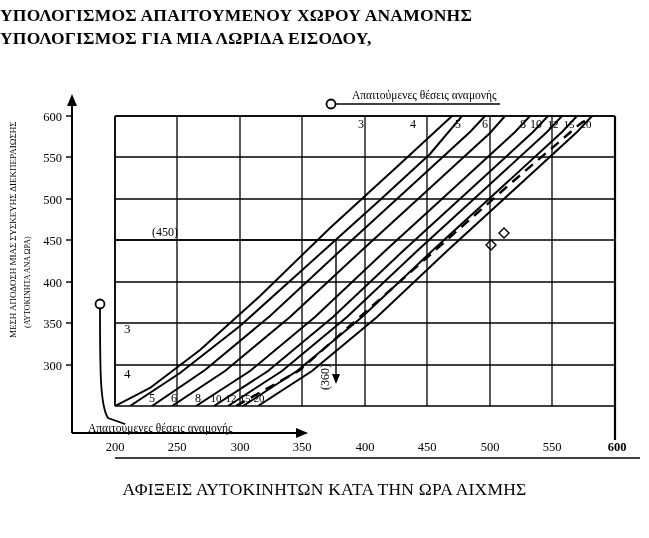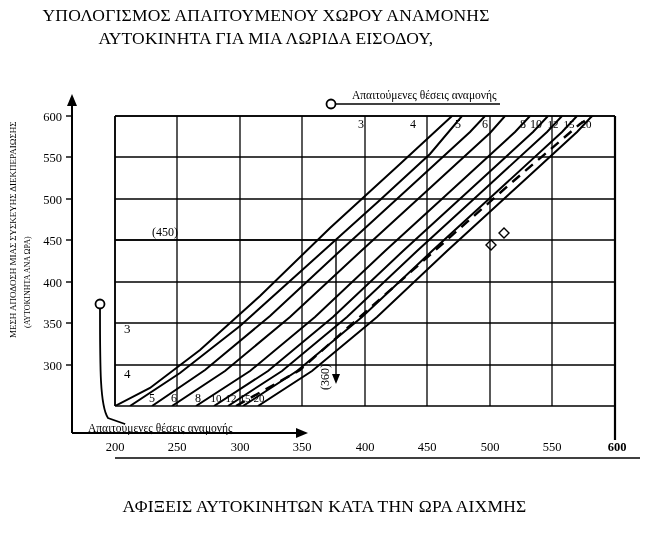--- a/index.html
+++ b/index.html
@@ -18,29 +18,29 @@
   #page {
     position: relative;
     width: 649px;
     height: 538px;
   }
   .title-block {
     position: absolute;
     top: 4px;
     left: 0;
     width: 532px;
-    text-align: center;
     font-size: 17.5px;
     line-height: 1.32;
     letter-spacing: 0.2px;
+    font-weight: bold;
   }
   .title-line { display: block; white-space: nowrap; }
   .footer-caption {
     position: absolute;
-    top: 496px;
+    top: 479px;
     left: 0;
     width: 649px;
     text-align: center;
     font-size: 17.5px;
     letter-spacing: 0.2px;
   }
   
   #chart-wrap {
     position: absolute;
     left: 0;
@@ -50,21 +50,21 @@
   }
   svg { display: block; }
 </style>
 </head>
 <body>
 
 <div id="page">
 
   <div class="title-block">
     <span class="title-line">ΥΠΟΛΟΓΙΣΜΟΣ ΑΠΑΙΤΟΥΜΕΝΟΥ ΧΩΡΟΥ ΑΝΑΜΟΝΗΣ</span>
-    <span class="title-line">ΑΥΤΟΚΙΝΗΤΑ ΓΙΑ ΜΙΑ ΛΩΡΙΔΑ ΕΙΣΟΔΟΥ,</span>
+    <span class="title-line">ΥΠΟΛΟΓΙΣΜΟΣ ΓΙΑ ΜΙΑ ΛΩΡΙΔΑ ΕΙΣΟΔΟΥ,</span>
   </div>
 
   <div id="chart-wrap">
 
     <svg width="649" height="400" viewBox="0 0 649 400">
       <defs>
         <clipPath id="plotclip">
           <rect x="115" y="28" width="500" height="290"></rect>
         </clipPath>
       </defs>

